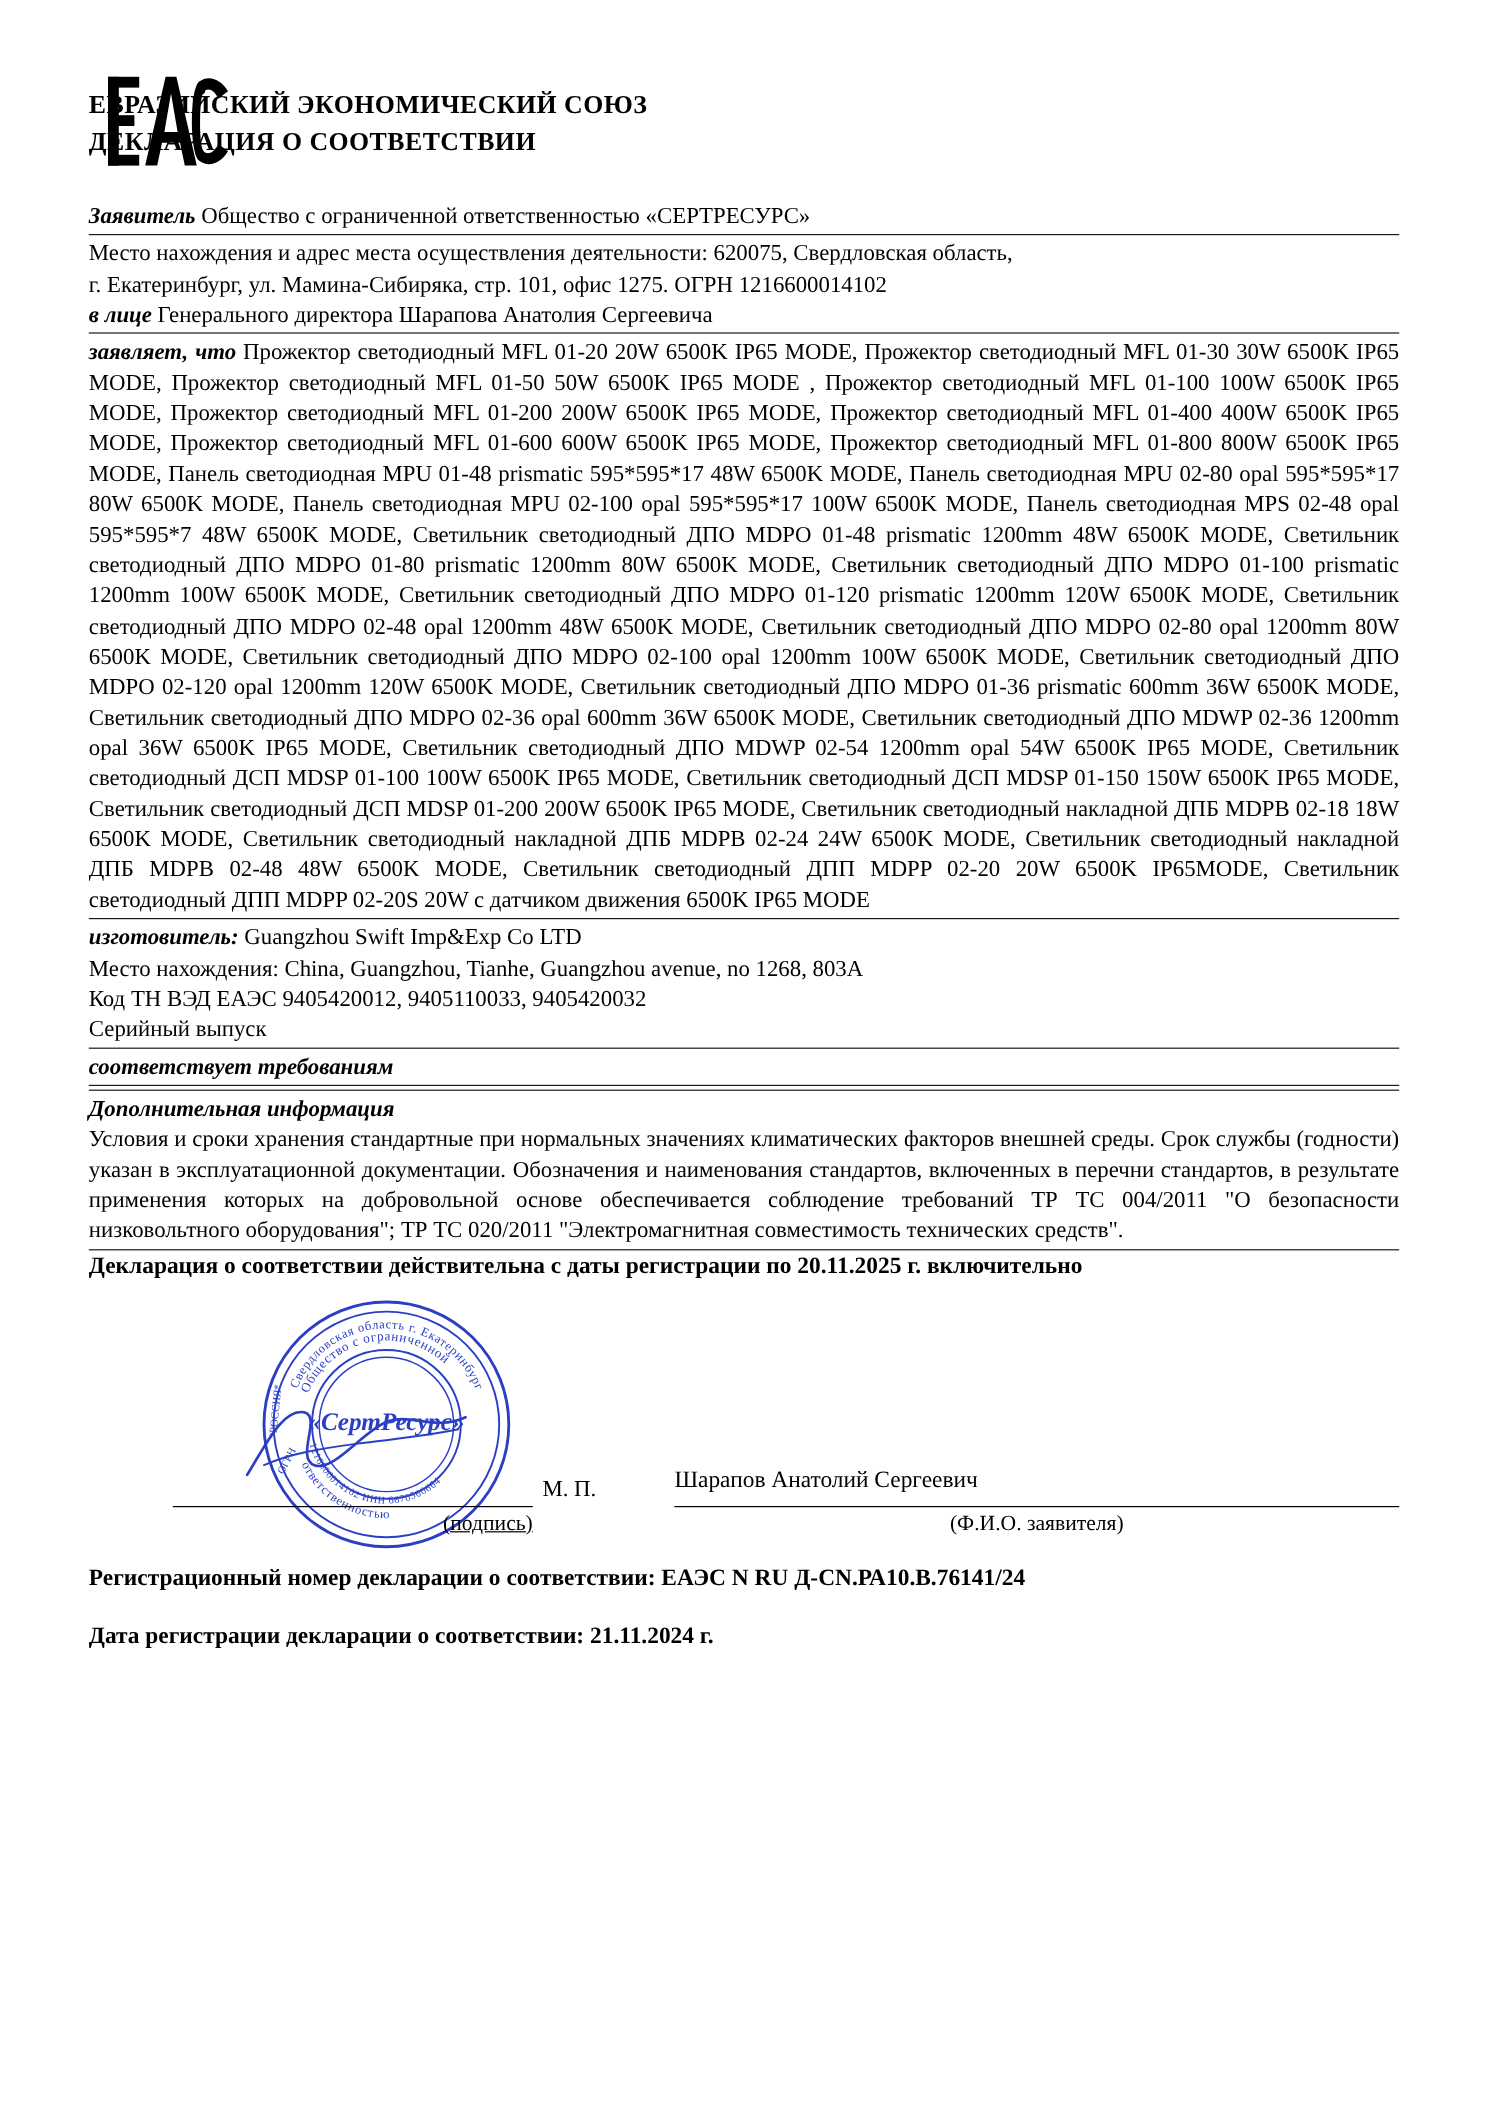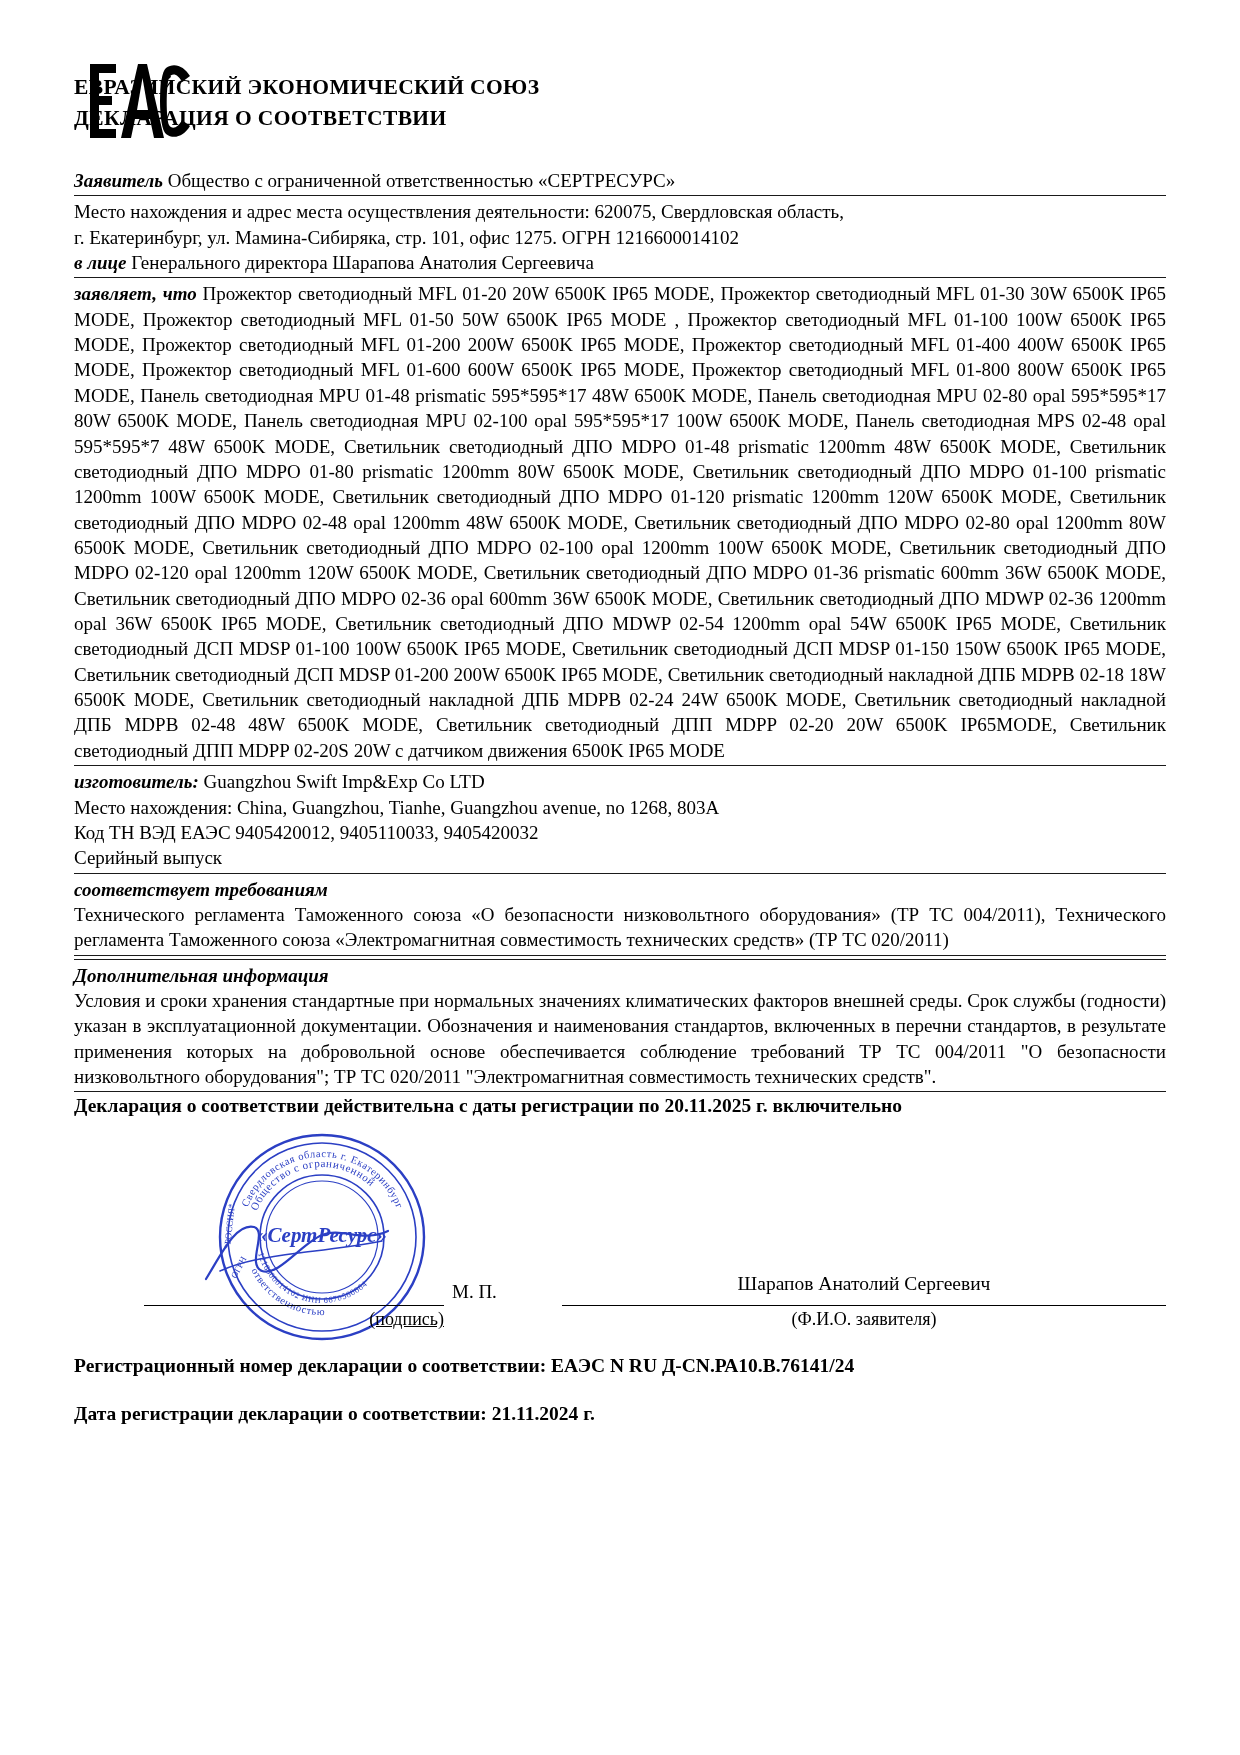--- a/index.html
+++ b/index.html
@@ -125,21 +125,21 @@
     left: 488px;
     top: 182px;
     width: 604px;
     border-bottom: 1px solid #000;
   }
   .sig-name-right {
     position: absolute;
     left: 488px;
     top: 150px;
     width: 604px;
-    text-align: center;
+    text-align: left;
     font-size: 19.5px;
   }
   .sig-caption-right {
     position: absolute;
     left: 488px;
     top: 186px;
     width: 604px;
     text-align: center;
     font-size: 18px;
   }
@@ -213,21 +213,20 @@
         <span>Guangzhou Swift Imp&amp;Exp Co LTD</span>
       </p>
       <p>Место нахождения: China, Guangzhou, Tianhe, Guangzhou avenue, no 1268, 803A</p>
       <p>Код ТН ВЭД ЕАЭС 9405420012, 9405110033, 9405420032</p>
       <p>Серийный выпуск</p>
     </div>
     <div class="hr"></div>
 
     <div class="blk">
       <p class="b">соответствует требованиям</p>
-      <p>Технического регламента Таможенного союза «О безопасности низковольтного оборудования» (ТР ТС 004/2011), Технического регламента Таможенного союза «Электромагнитная совместимость технических средств» (ТР ТС 020/2011)</p>
     </div>
     <div class="hr"></div>
 
     <div class="hr"></div>
 
     <div class="blk">
       <p class="b">Дополнительная информация</p>
       <p>Условия и сроки хранения стандартные при нормальных значениях климатических факторов внешней среды. Срок службы (годности) указан в эксплуатационной документации. Обозначения и наименования стандартов, включенных в перечни стандартов, в результате применения которых на добровольной основе обеспечивается соблюдение требований ТР ТС 004/2011 "О безопасности низковольтного оборудования"; ТР ТС 020/2011 "Электромагнитная совместимость технических средств".</p>
     </div>
     <div class="hr"></div>

